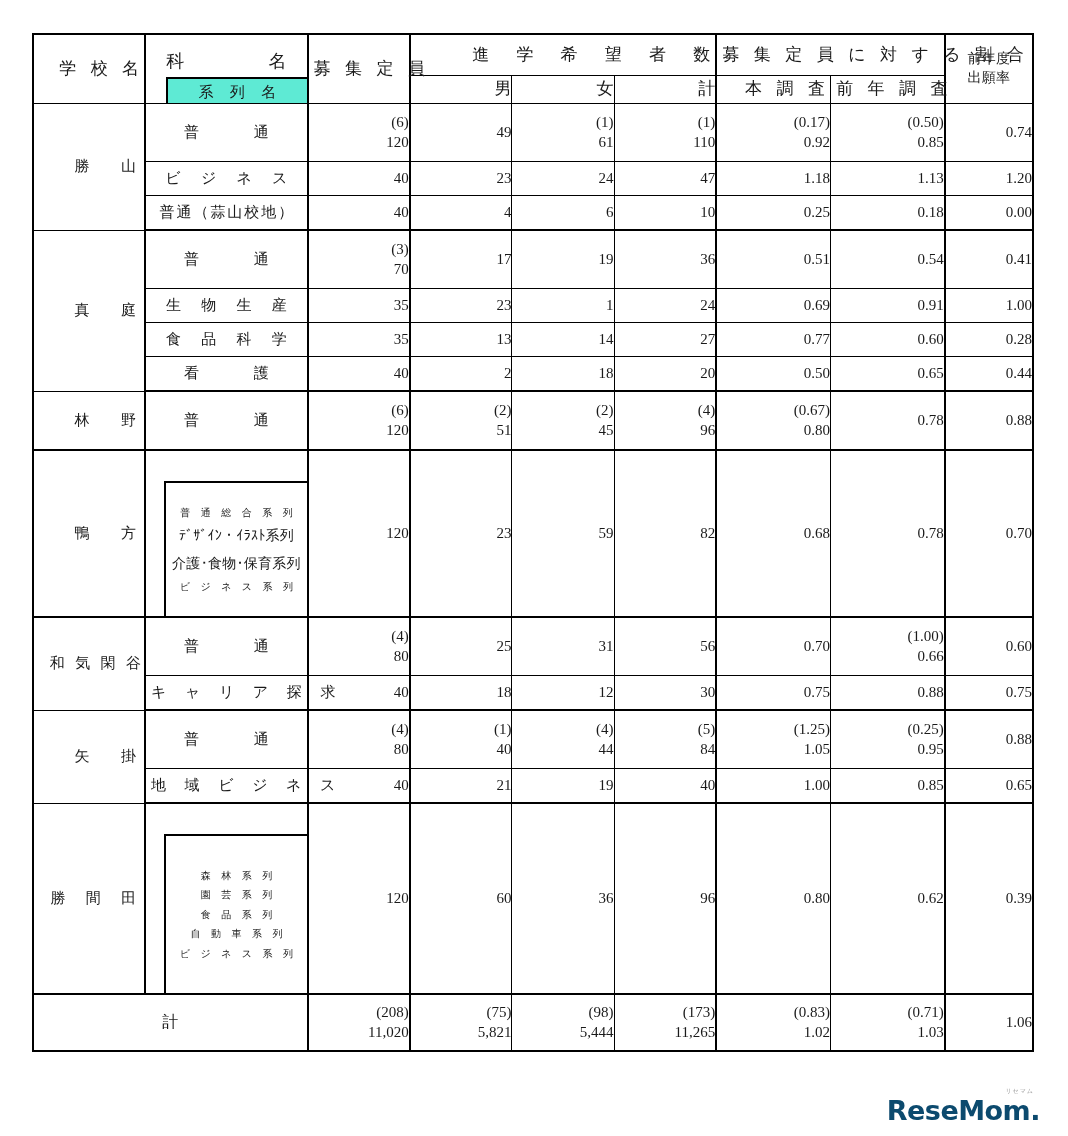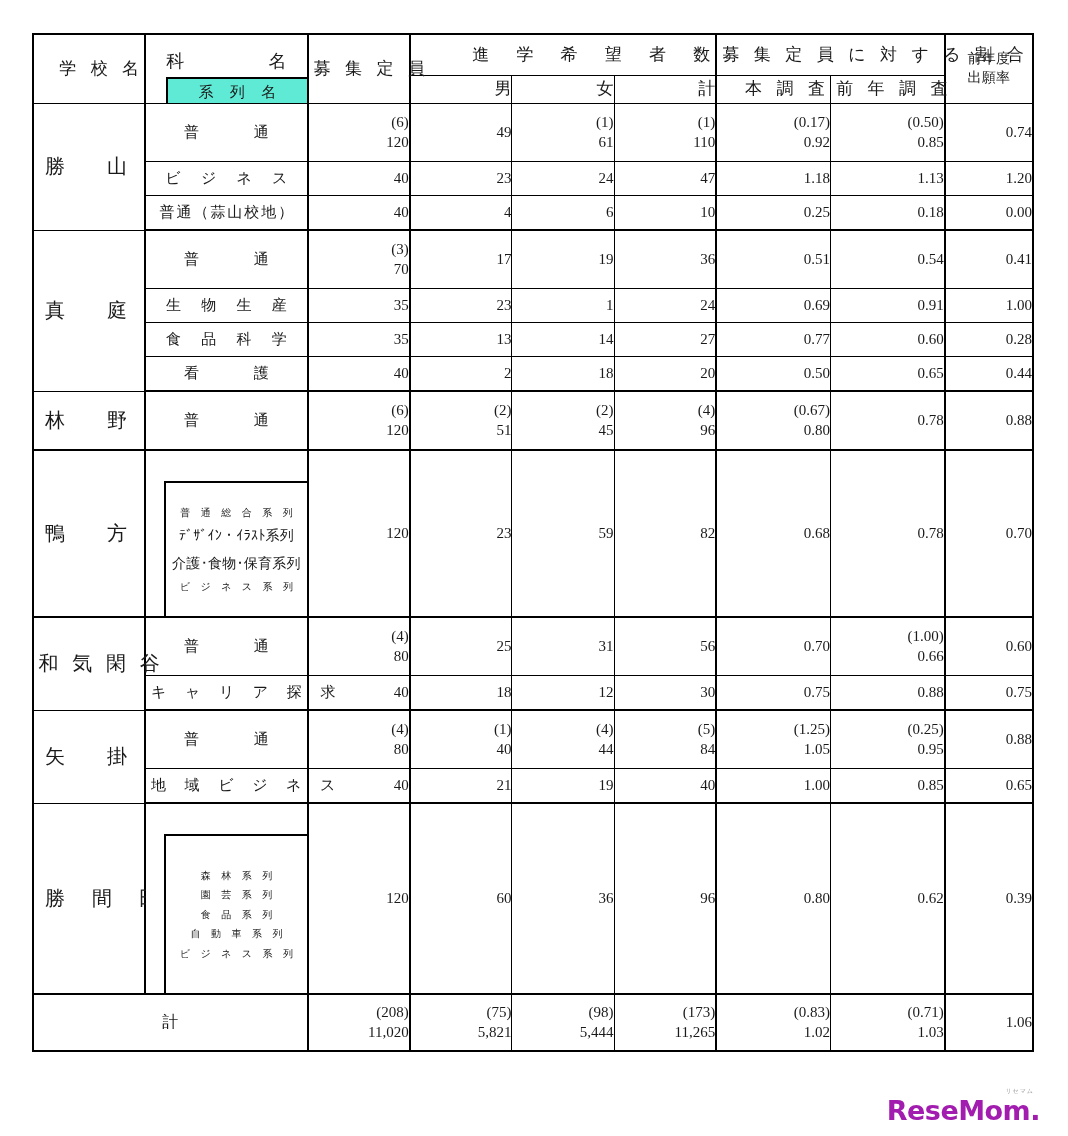--- a/index.html
+++ b/index.html
@@ -118,22 +118,22 @@
     text-align: center;
     font-size: 14px;
     letter-spacing: 0.02em;
     line-height: 1.35;
     white-space: nowrap;
     margin-left: 48px;
   }
 
   
   .school {
-    text-align: left;
-    font-size: 20px;
+    text-align: right;
+    font-size: 15px;
     letter-spacing: 0.55em;
     text-indent: 0.55em;
     white-space: nowrap;
   }
   .school.wide4 { letter-spacing: 0.22em; text-indent: 0.22em; }
 
   .course {
     text-align: center;
     font-size: 15px;
     letter-spacing: 0.55em;
@@ -205,21 +205,21 @@
     position: absolute;
     right: 28px;
     bottom: 12px;
     text-align: right;
     user-select: none;
   }
   #logo .word {
     font-family: "DejaVu Sans", sans-serif;
     font-size: 27px;
     font-weight: bold;
-    color: #a21caf;
+    color: #0c4a6e;
     letter-spacing: -0.5px;
     line-height: 1;
   }
   #logo .tiny {
     font-family: "DejaVu Sans", sans-serif;
     font-size: 6px;
     color: #9b9b9b;
     letter-spacing: 1px;
     display: block;
     margin-bottom: 1px;

